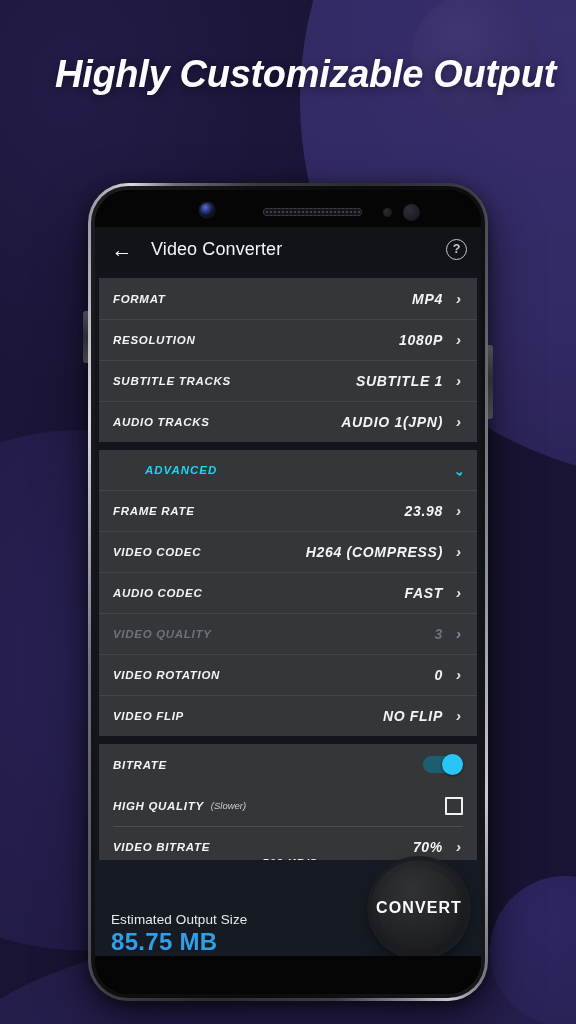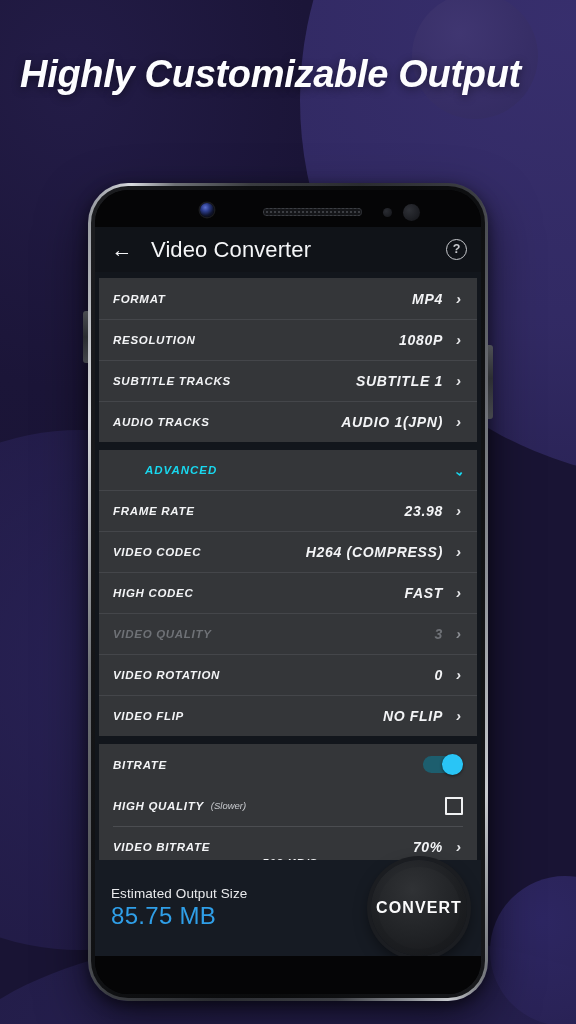--- a/index.html
+++ b/index.html
@@ -45,21 +45,21 @@
   #bg .blob-bottom{
     position:absolute; left:-60px; top:930px;
     width:760px; height:300px; border-radius:50%;
     background:radial-gradient(ellipse at 50% 40%, #2b2459 0%, #262050 60%, #221c49 100%);
     opacity:.8;
   }
 
   
   #headline{
     position:absolute; left:0; right:0; top:52px;
-    text-align:left;
+    text-align:right;
     color:#fdfdff;
     font-style:italic;
     font-weight:bold;
     font-size:38px;
     line-height:44px;
     letter-spacing:-0.3px;
     text-shadow:0 2px 10px rgba(0,0,0,.45);
     padding:0 20px;
   }
 
@@ -144,21 +144,21 @@
     background:#101318;
     display:flex; align-items:center;
     padding:0 14px;
     position:relative;
   }
   #appbar .back{
     width:26px;height:26px; display:flex;align-items:center;justify-content:center;
     color:#f2f3f5; font-size:21px; line-height:1;
   }
   #appbar .title{
-    color:#f4f5f7; font-size:22px; margin-left:16px; letter-spacing:.1px;
+    color:#f4f5f7; font-size:18px; margin-left:16px; letter-spacing:.1px;
   }
   #appbar .help{
     margin-left:auto;
     width:21px;height:21px;border-radius:50%;
     border:1.6px solid #c7c9cd;
     color:#c7c9cd; font-size:12.5px; font-weight:bold;
     display:flex;align-items:center;justify-content:center;
     line-height:1;
   }
 
@@ -246,29 +246,29 @@
     border-radius:1px;
   }
 
   
   .row.thin::before{ left:14px; right:14px; background:#4b4d51; }
 
   
   #bottombar{
     flex:0 0 85px;
     background:#161b23;
-    display:flex; align-items:center;
+    display:flex; align-items:flex-end;
     padding:0 16px;
     position:relative;
   }
   #bottombar .est{
     color:#e9eaec; font-size:13.5px; letter-spacing:.1px;
   }
   #bottombar .size{
-    color:#2f9fe8; font-size:24px; font-weight:normal; letter-spacing:.3px;
+    color:#2f9fe8; font-size:24px; font-weight:bold; letter-spacing:.3px;
     margin-top:1px;
   }
   #convert{
     margin-left:auto;
     width:96px;height:96px;border-radius:50%;
     background:radial-gradient(circle at 40% 30%, #2c2e32 0%, #1d1f22 55%, #141518 100%);
     box-shadow:0 0 0 4px #1b1d21, 0 6px 16px rgba(0,0,0,.6);
     display:flex;align-items:center;justify-content:center;
     position:relative;
     margin-right:-2px;
@@ -354,21 +354,21 @@
               <span class="lbl">FRAME RATE</span>
               <span class="val">23.98</span>
               <span class="chev">›</span>
             </div>
             <div class="row">
               <span class="lbl">VIDEO CODEC</span>
               <span class="val">H264 (COMPRESS)</span>
               <span class="chev">›</span>
             </div>
             <div class="row">
-              <span class="lbl">HIGH CODEC</span>
+              <span class="lbl">AUDIO CODEC</span>
               <span class="val">FAST</span>
               <span class="chev">›</span>
             </div>
             <div class="row dim">
               <span class="lbl">VIDEO QUALITY</span>
               <span class="val">3</span>
               <span class="chev">›</span>
             </div>
             <div class="row">
               <span class="lbl">VIDEO ROTATION</span>

